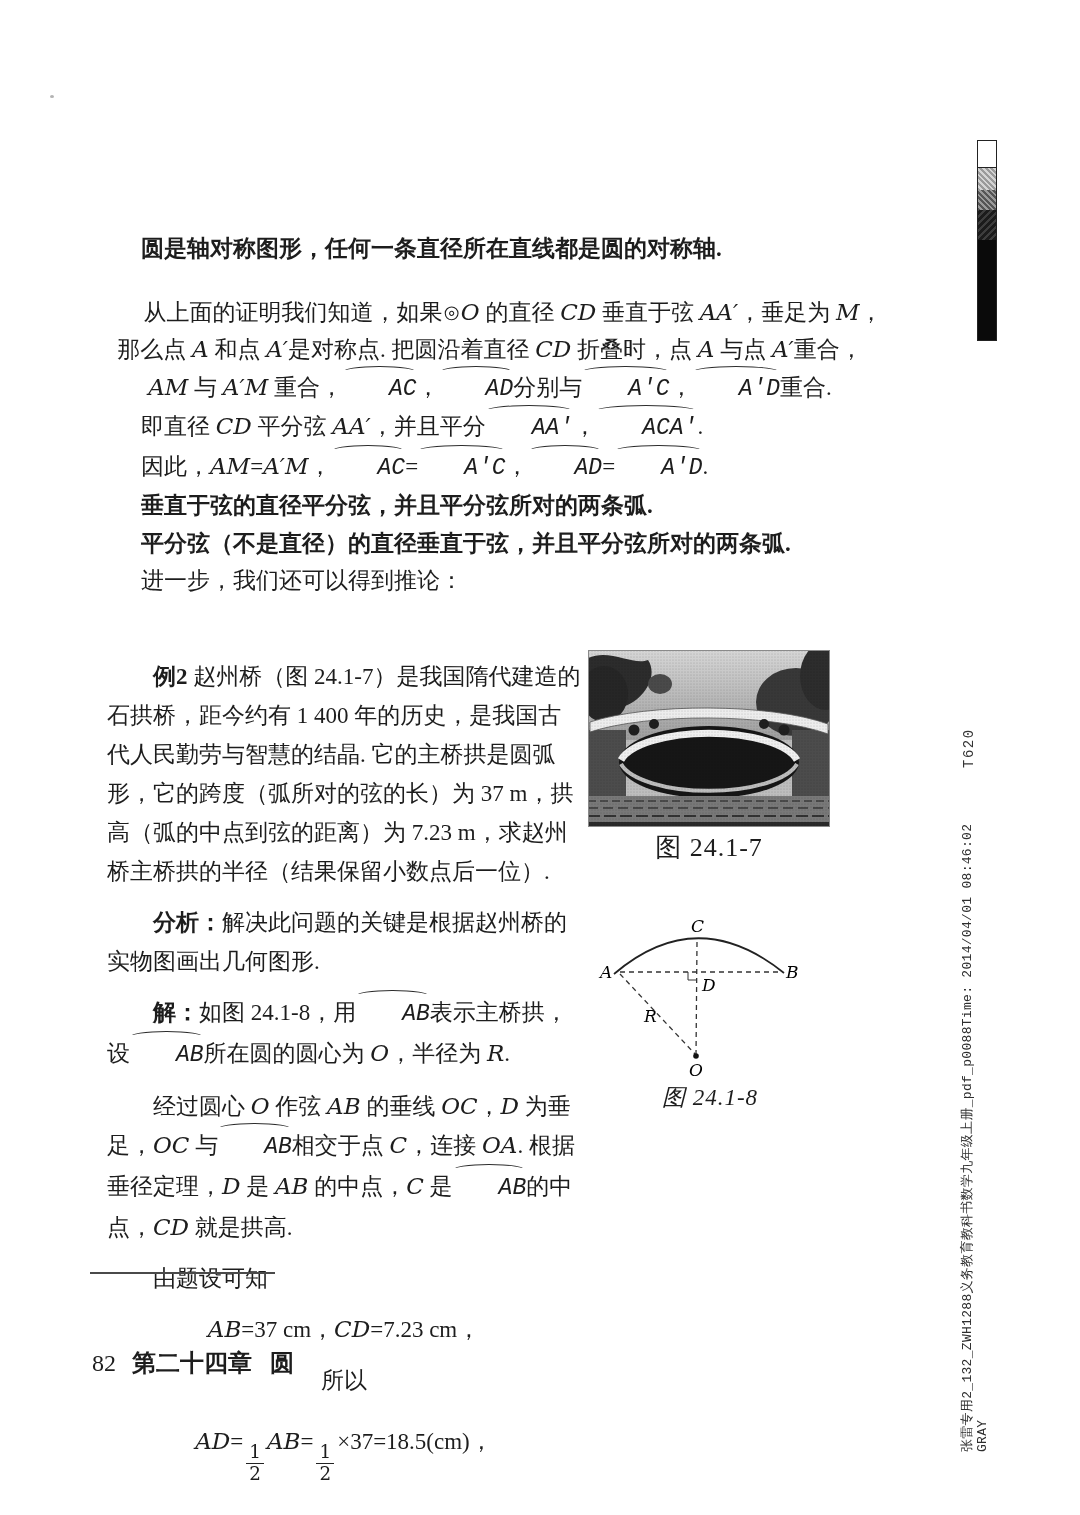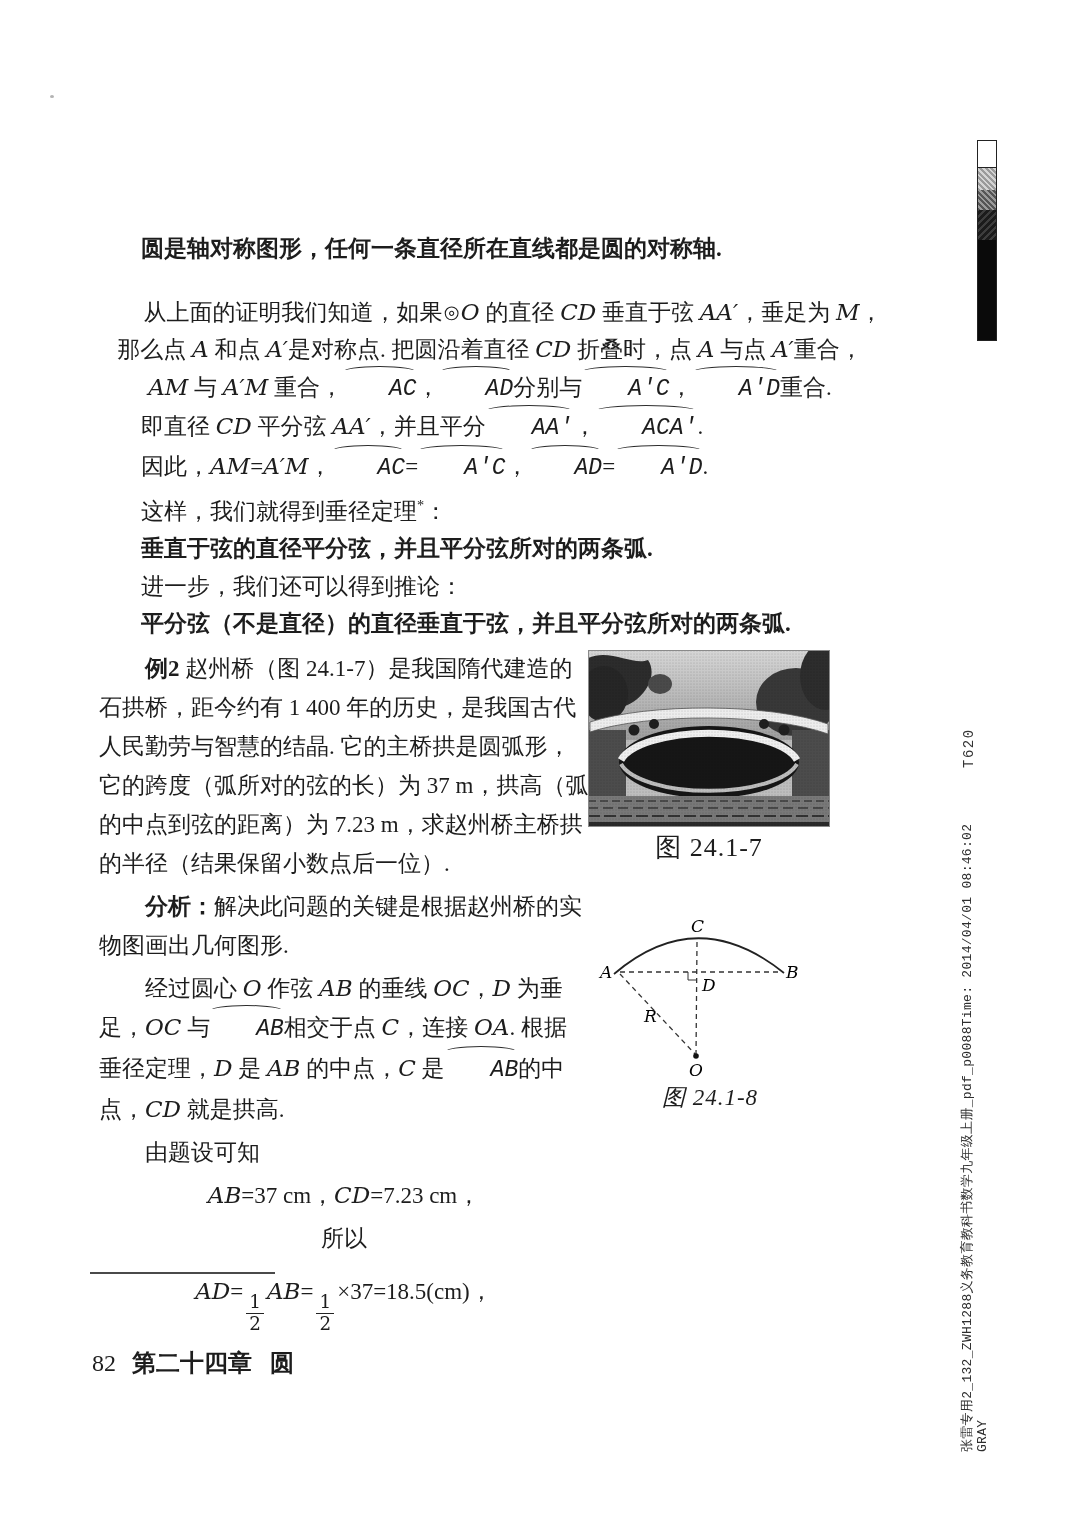--- a/index.html
+++ b/index.html
@@ -4,21 +4,21 @@
 <style>
   html,body{margin:0;padding:0;background:#e8e8e8;}
   .page{position:relative;width:1080px;height:1515px;background:#ffffff;
         font-family:"Liberation Serif",serif;color:#1d1d1d;overflow:hidden;}
 
   
   .intro{position:absolute;left:95px;top:230px;width:790px;font-size:23px;line-height:37.5px;}
   .intro p{margin:0;text-indent:2em;}
   .intro p.gap{margin-top:26px;text-align:center;}
   .example{position:absolute;left:95px;top:645px;width:498px;font-size:23px;line-height:39px;}
-  .example p{margin:4px;text-indent:2em;}
+  .example p{margin:12px;text-indent:2em;}
   .example p.noindent{text-indent:0;text-align:center;}
   .example p.formula{text-indent:0;text-align:center;margin:3px 0;}
   .example p.formula-tall{line-height:58px;margin-top:4px;}
 
   
   .b{font-weight:bold;}
   .v{font-style:italic;font-family:"DejaVu Serif",serif;}
   .va{font-style:italic;font-family:Liberation Mono, monospace;position:relative;display:inline-block;}
   .va::before{content:"";position:absolute;left:-1px;right:0;top:-5px;height:10px;
               border:1.6px solid transparent;border-top:1.6px solid #2d2d2d;border-radius:50%;}
@@ -75,29 +75,29 @@
     <div class="c3"></div>
     <div class="c4"></div>
     <div class="c5"></div>
   </div>
 
   <div class="intro">
     <p><span class="b">圆是轴对称图形，任何一条直径所在直线都是圆的对称轴.</span></p>
     <p class="gap"><span>从上面的证明我们知道，如果⊙</span><span class="v">O</span><span> 的直径 </span><span class="v">CD</span><span> 垂直于弦 </span><span class="v">AA′</span><span>，垂足为 </span><span class="v">M</span><span>，</span><br><span>那么点 </span><span class="v">A</span><span> 和点 </span><span class="v">A′</span><span>是对称点. 把圆沿着直径 </span><span class="v">CD</span><span> 折叠时，点 </span><span class="v">A</span><span> 与点 </span><span class="v">A′</span><span>重合，</span><br><span class="v">AM</span><span> 与 </span><span class="v">A′M</span><span> 重合，</span><span class="va">AC</span><span>，</span><span class="va">AD</span><span>分别与</span><span class="va">A′C</span><span>，</span><span class="va">A′D</span><span>重合.</span></p>
     <p><span>即直径 </span><span class="v">CD</span><span> 平分弦 </span><span class="v">AA′</span><span>，并且平分</span><span class="va">AA′</span><span>，</span><span class="va">ACA′</span><span>.</span></p>
     <p><span>因此，</span><span class="v">AM</span><span>=</span><span class="v">A′M</span><span>，</span><span class="va">AC</span><span>=</span><span class="va">A′C</span><span>，</span><span class="va">AD</span><span>=</span><span class="va">A′D</span><span>.</span></p>
-    <p><span>这样，我们就得到垂径定理</span><span class="sup">*</span><span>：</span></p>
     <p><span class="b">垂直于弦的直径平分弦，并且平分弦所对的两条弧.</span></p>
+    <p><span class="b">平分弦（不是直径）的直径垂直于弦，并且平分弦所对的两条弧.</span></p>
     <p><span>进一步，我们还可以得到推论：</span></p>
-    <p><span class="b">平分弦（不是直径）的直径垂直于弦，并且平分弦所对的两条弧.</span></p>
   </div>
 
   <div class="example">
     <p><span class="b">例2</span><span>  赵州桥（图 24.1-7）是我国隋代建造的石拱桥，距今约有 1 400 年的历史，是我国古代人民勤劳与智慧的结晶. 它的主桥拱是圆弧形，它的跨度（弧所对的弦的长）为 37 m，拱高（弧的中点到弦的距离）为 7.23 m，求赵州桥主桥拱的半径（结果保留小数点后一位）.</span></p>
     <p><span class="b">分析：</span><span>解决此问题的关键是根据赵州桥的实物图画出几何图形.</span></p>
+    <p><span class="b">解：</span><span>如图 24.1-8，用</span><span class="va">AB</span><span>表示主桥拱，设</span><span class="va">AB</span><span>所在圆的圆心为 </span><span class="v">O</span><span>，半径为 </span><span class="v">R</span><span>.</span></p>
     <p><span>经过圆心 </span><span class="v">O</span><span> 作弦 </span><span class="v">AB</span><span> 的垂线 </span><span class="v">OC</span><span>，</span><span class="v">D</span><span> 为垂足，</span><span class="v">OC</span><span> 与</span><span class="va">AB</span><span>相交于点 </span><span class="v">C</span><span>，连接 </span><span class="v">OA</span><span>. 根据垂径定理，</span><span class="v">D</span><span> 是 </span><span class="v">AB</span><span> 的中点，</span><span class="v">C</span><span> 是</span><span class="va">AB</span><span>的中点，</span><span class="v">CD</span><span> 就是拱高.</span></p>
     <p><span>由题设可知</span></p>
     <p class="formula"><span class="v">AB</span><span>=37 cm，</span><span class="v">CD</span><span>=7.23 cm，</span></p>
     <p class="noindent"><span>所以</span></p>
     <p class="formula formula-tall"><span class="v">AD</span><span>=</span><span class="frac">
           <span class="fn">1</span>
           <span class="fd">2</span>
         </span><span class="v">AB</span><span>=</span><span class="frac">
           <span class="fn">1</span>
           <span class="fd">2</span>

